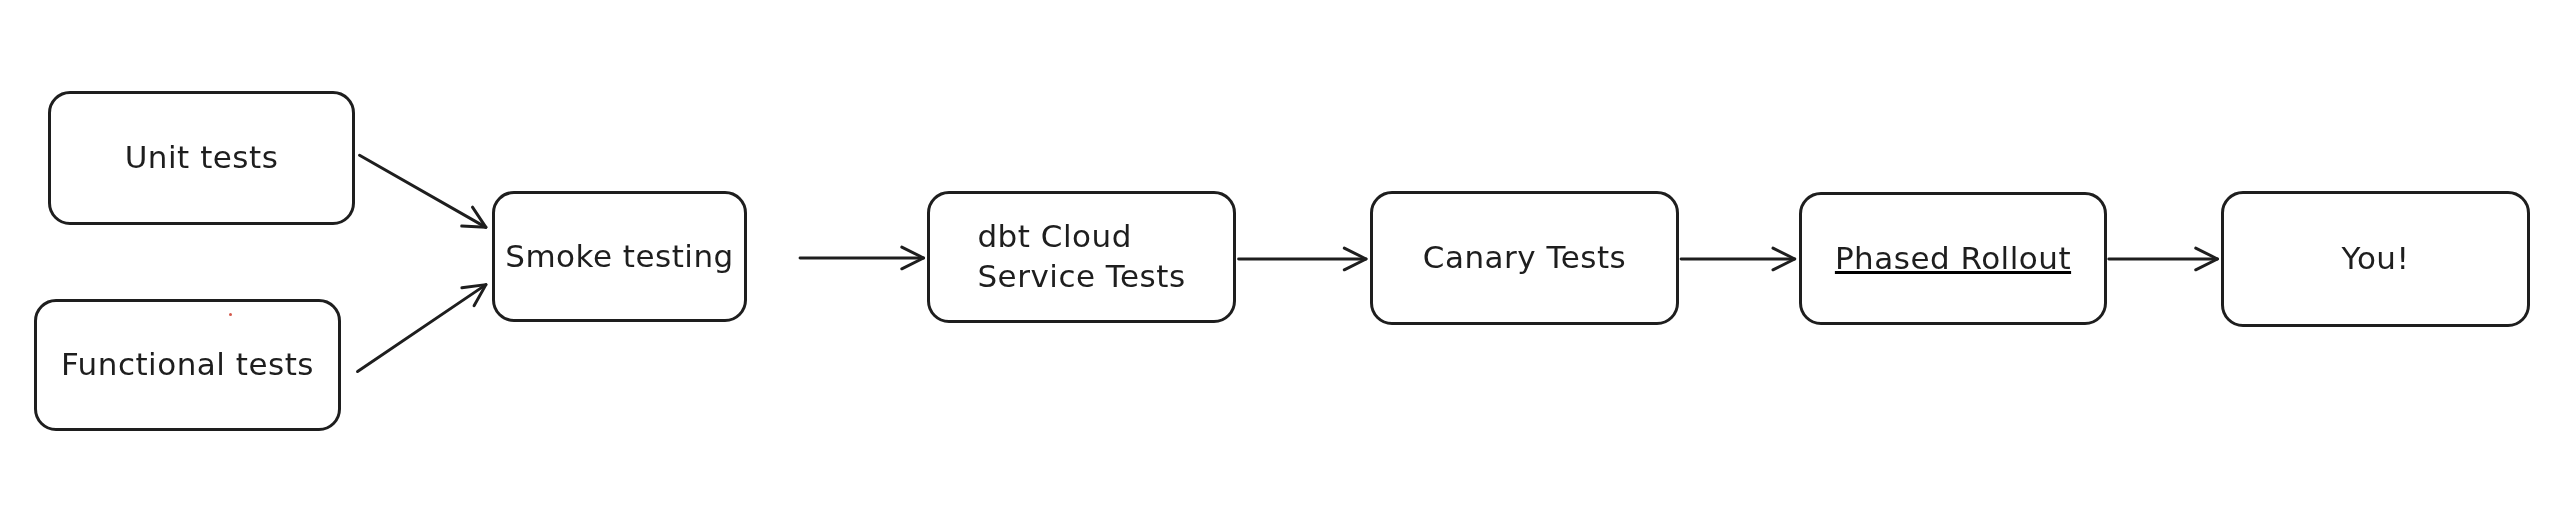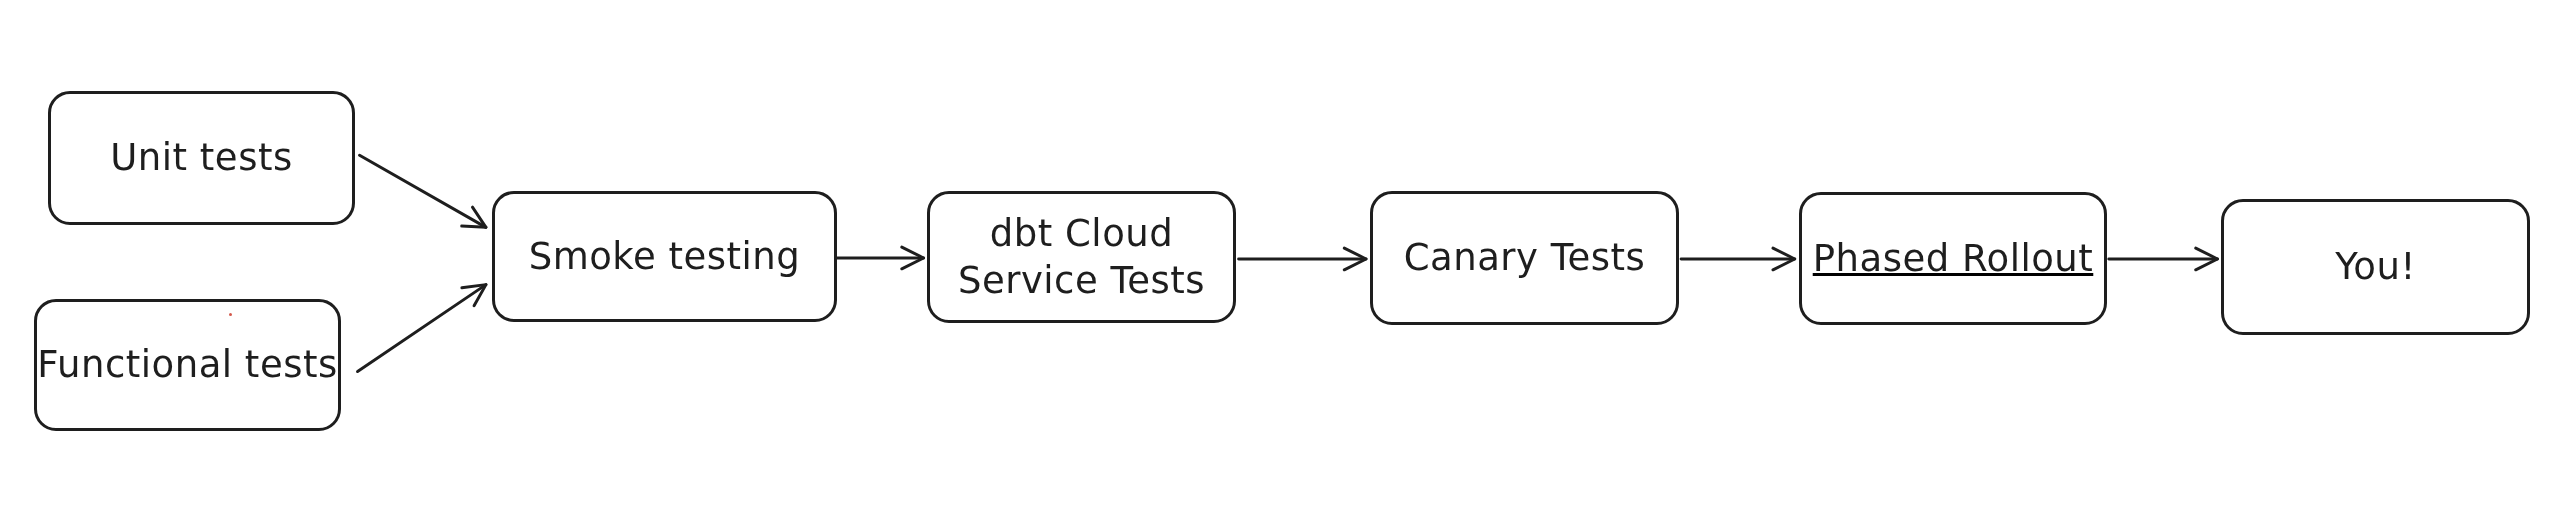--- a/index.html
+++ b/index.html
@@ -27,24 +27,24 @@
     box-sizing: border-box;
     border: 3px solid #1e1e1e;
     border-radius: 22px;
     background: #ffffff;
     display: flex;
     align-items: center;
     justify-content: center;
   }
   .node-label {
     color: #1e1e1e;
-    font-size: 37px;
+    font-size: 31px;
     letter-spacing: 0.5px;
     line-height: 1.28;
-    text-align: center;
+    text-align: left;
     white-space: pre-line;
   }
   .artifact-dot {
     position: absolute;
     left: 229px;
     top: 313px;
     width: 3px;
     height: 3px;
     border-radius: 50%;
     background: #d4594c;
@@ -70,37 +70,37 @@
   </svg>
 
   <div class="node" style="left:48px; top:91px; width:307px; height:134px;">
     <span class="node-label">Unit tests</span>
   </div>
 
   <div class="node" style="left:34px; top:299px; width:307px; height:132px;">
     <span class="node-label">Functional tests</span>
   </div>
 
-  <div class="node" style="left:492px; top:191px; width:345px; height:131px;">
+  <div class="node" style="left:492px; top:191px; width:255px; height:131px;">
     <span class="node-label">Smoke testing</span>
   </div>
 
   <div class="node" style="left:927px; top:191px; width:309px; height:132px;">
     <span class="node-label">dbt Cloud
 Service Tests</span>
   </div>
 
   <div class="node" style="left:1370px; top:191px; width:309px; height:134px;">
     <span class="node-label">Canary Tests</span>
   </div>
 
   <div class="node" style="left:1799px; top:192px; width:308px; height:133px;text-decoration:underline;">
     <span class="node-label">Phased Rollout</span>
   </div>
 
-  <div class="node" style="left:2221px; top:191px; width:309px; height:136px;margin-top:8px;">
+  <div class="node" style="left:2221px; top:191px; width:309px; height:136px;">
     <span class="node-label">You!</span>
   </div>
 
   <div class="artifact-dot"></div>
 
 </div>
 
 
 </body></html>

